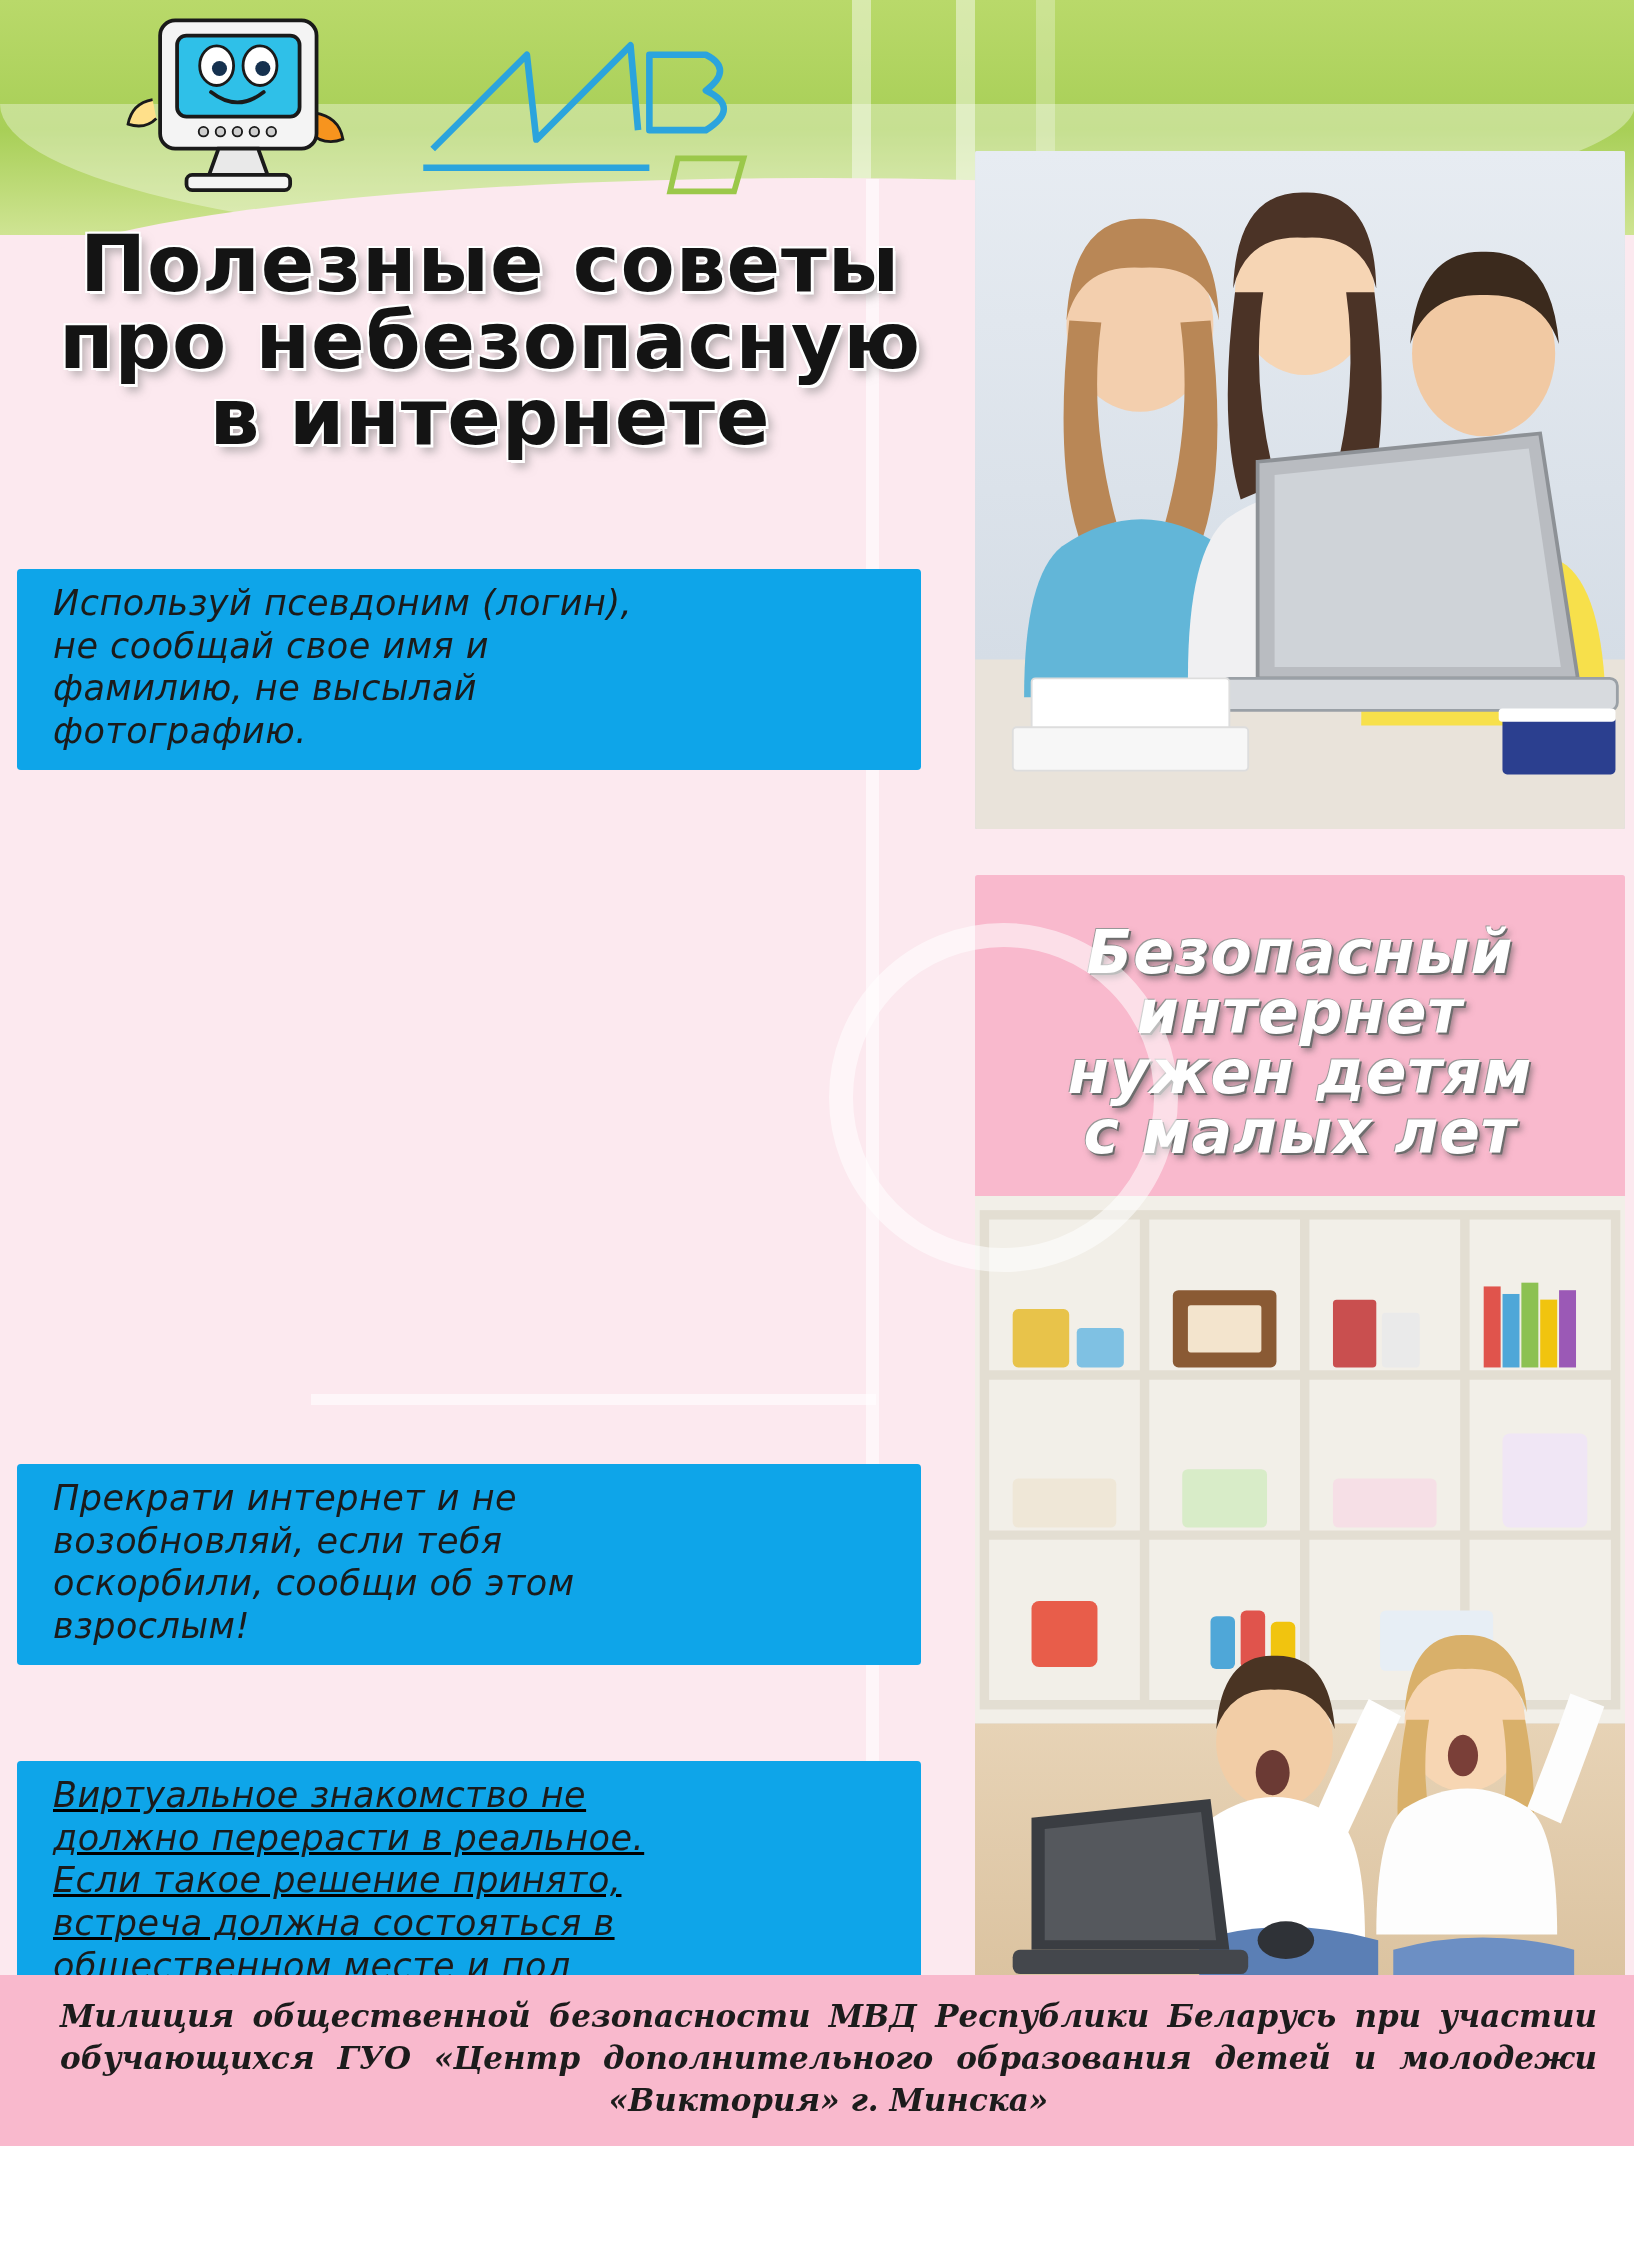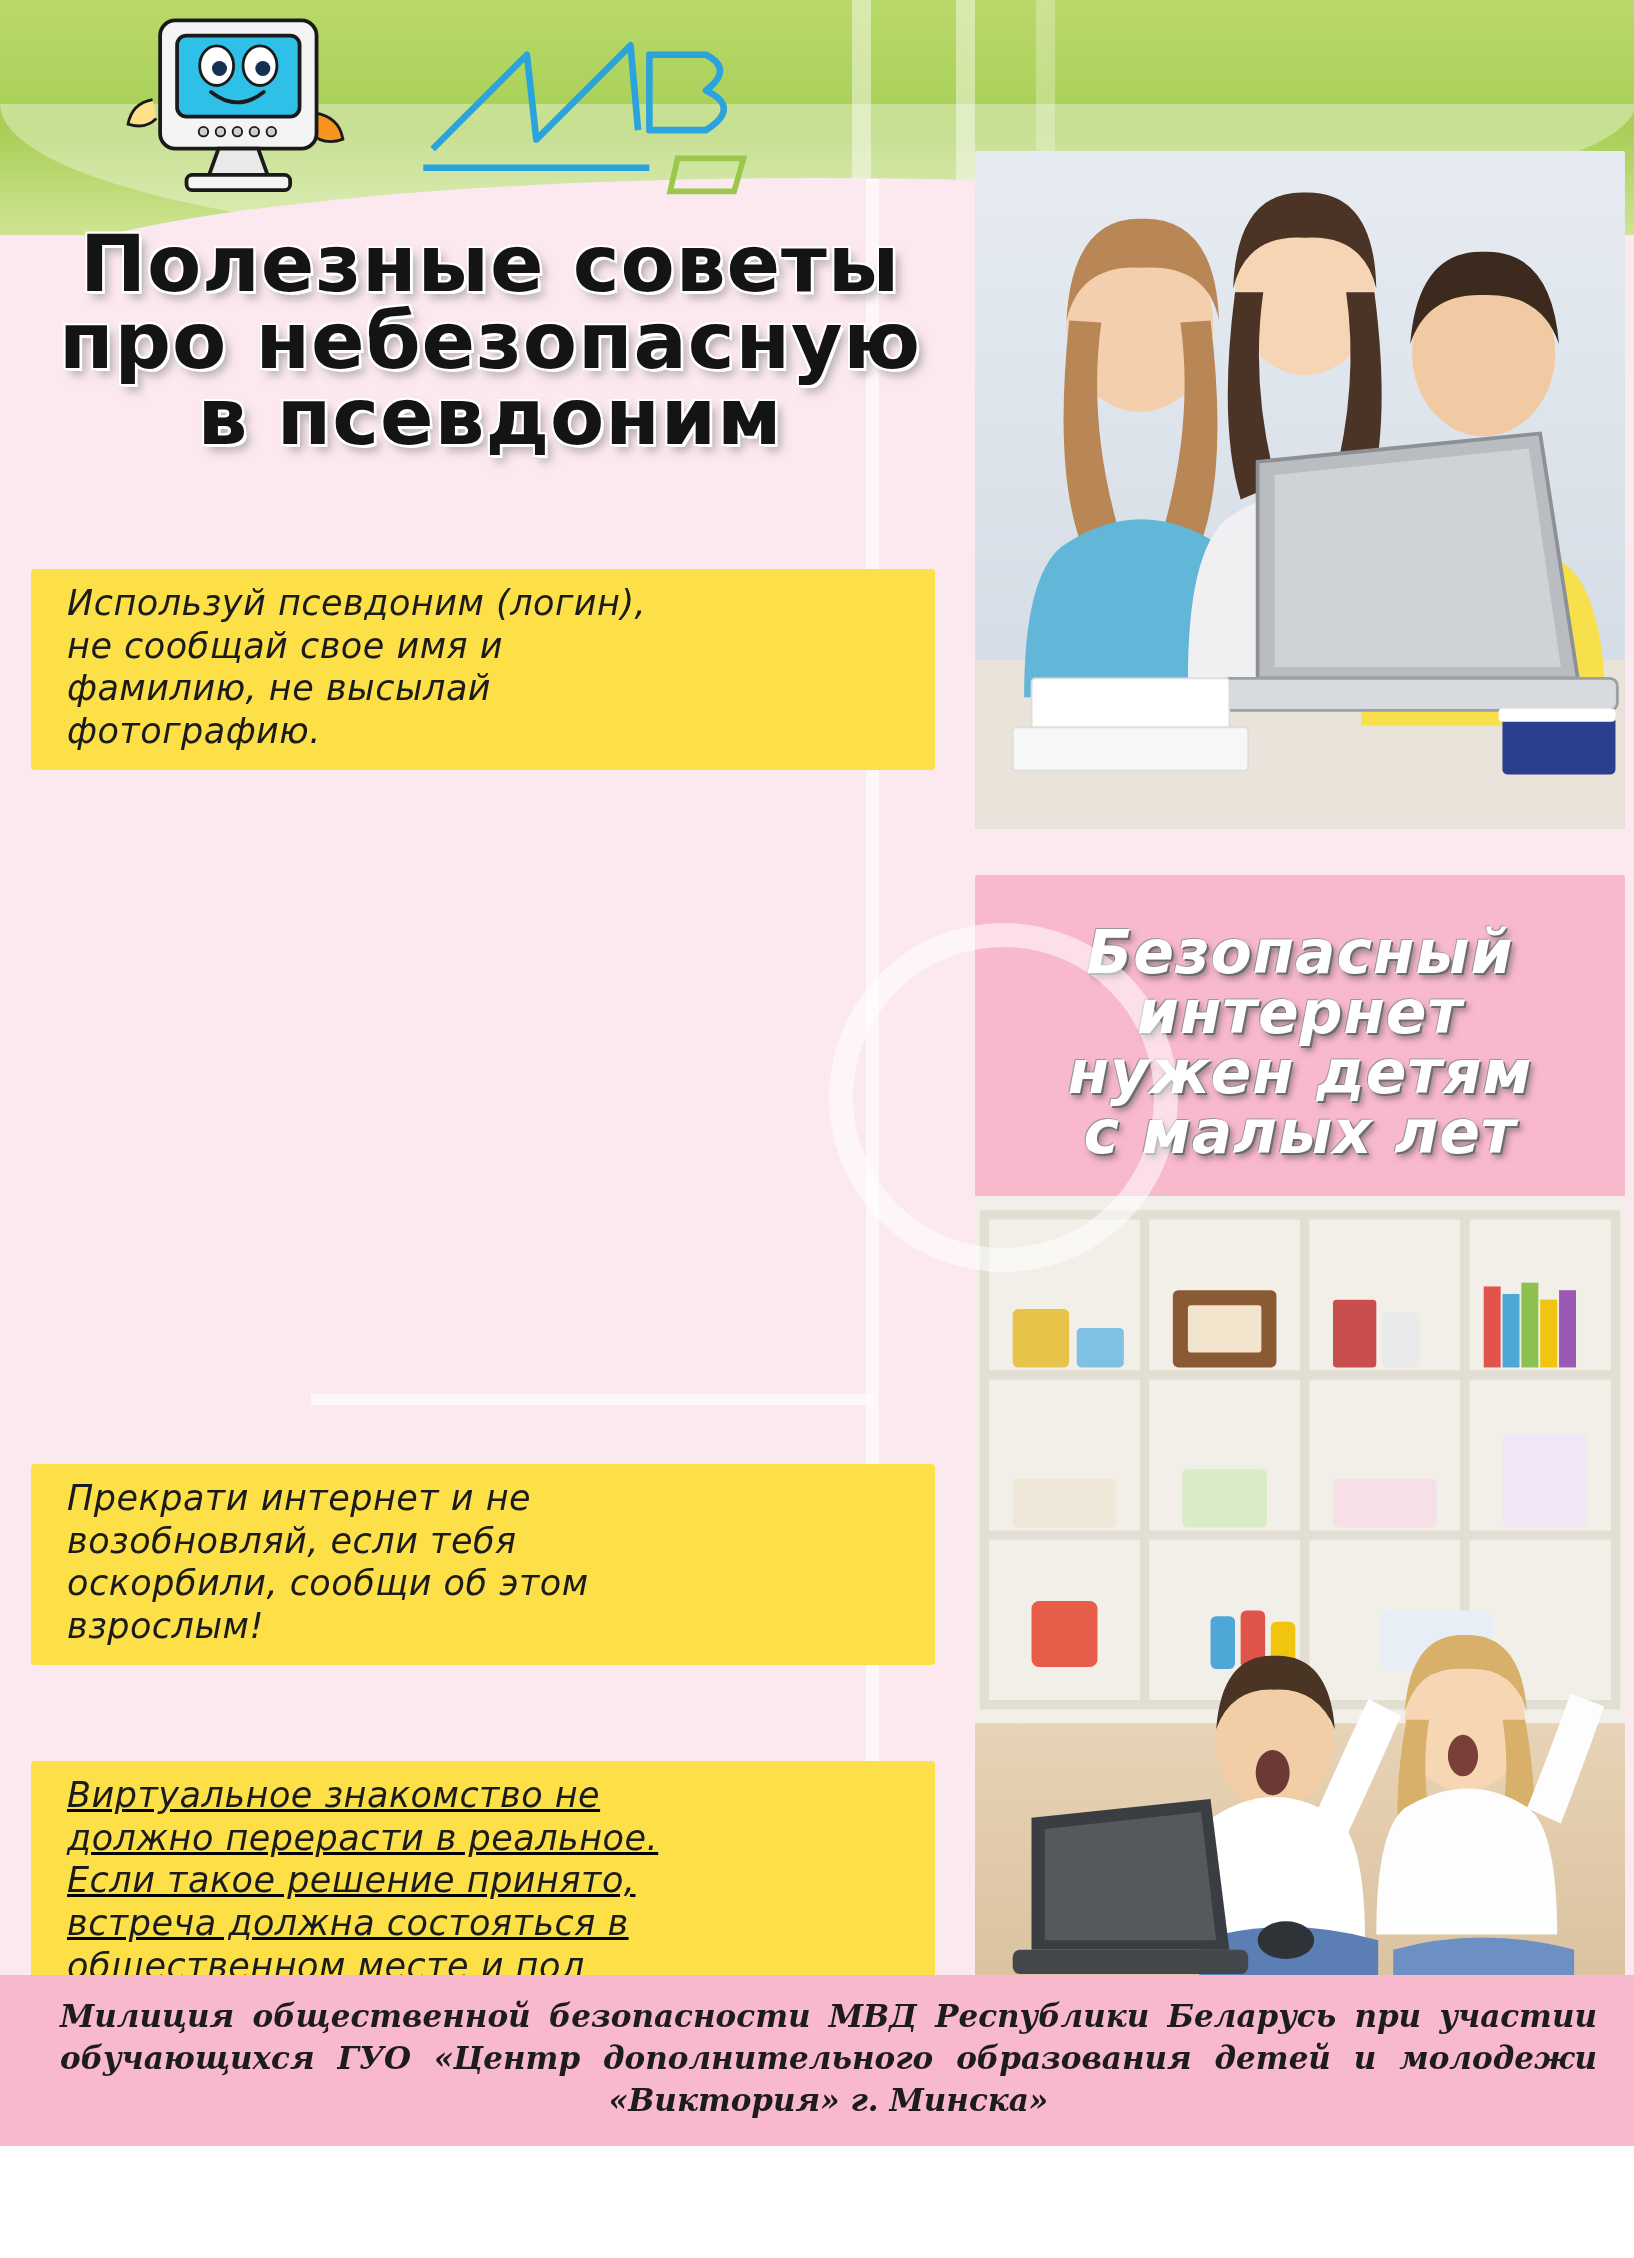--- a/index.html
+++ b/index.html
@@ -54,23 +54,23 @@
 
   
   .left-col {
     position: absolute;
     left: 0; top: 141px;
     width: 951px;
     height: 1883px;
   }
   .tip {
     position: absolute;
-    left: 31px;
+    left: 17px;
     width: 904px;
-    background: #fde047;
+    background: #0ea5e9;
     border-radius: 3.8px;
     padding: 13px 26px 17px 36px;
     box-sizing: border-box;
   }
   .tip-text {
     font-family: "DejaVu Sans", sans-serif;
     font-size: 35px;
     line-height: 1.22;
     color: #1b1b1b;
     font-style: italic;
@@ -235,21 +235,21 @@
       <circle cx="168" cy="130" r="5"></circle>
     </g>
 
     <path d="M112 148 L154 148 L164 176 L102 176 Z" fill="#e9e9e9" stroke="#1a1a1a" stroke-width="4"></path>
     <rect x="78" y="176" width="110" height="16" rx="6" fill="#f4f4f4" stroke="#1a1a1a" stroke-width="4"></rect>
   </svg>
 
   <div class="title-block">
     <div class="title-line">Полезные советы</div>
     <div class="title-line">про небезопасную</div>
-    <div class="title-line">в псевдоним</div>
+    <div class="title-line">в интернете</div>
   </div>
 
   <div class="watermark"></div>
   <div class="frame-line" style="left:866px; top:179px; width:13px; height:1883px;"></div>
   <div class="frame-line" style="left:311px; top:1394px; width:565px; height:11.3px;"></div>
 
   <div class="left-col">
 
     <div class="tip" style="top:428px;">
       <div class="tip-text">Используй псевдоним (логин),

